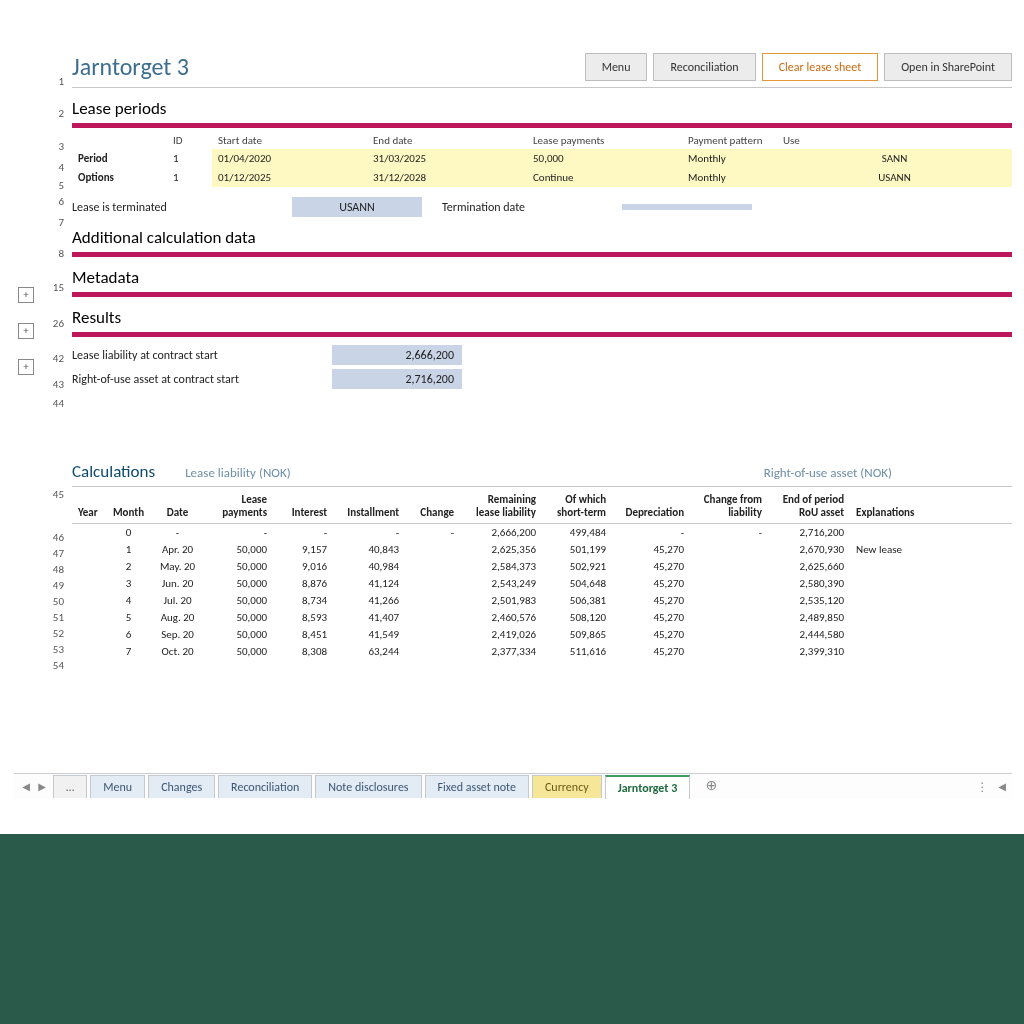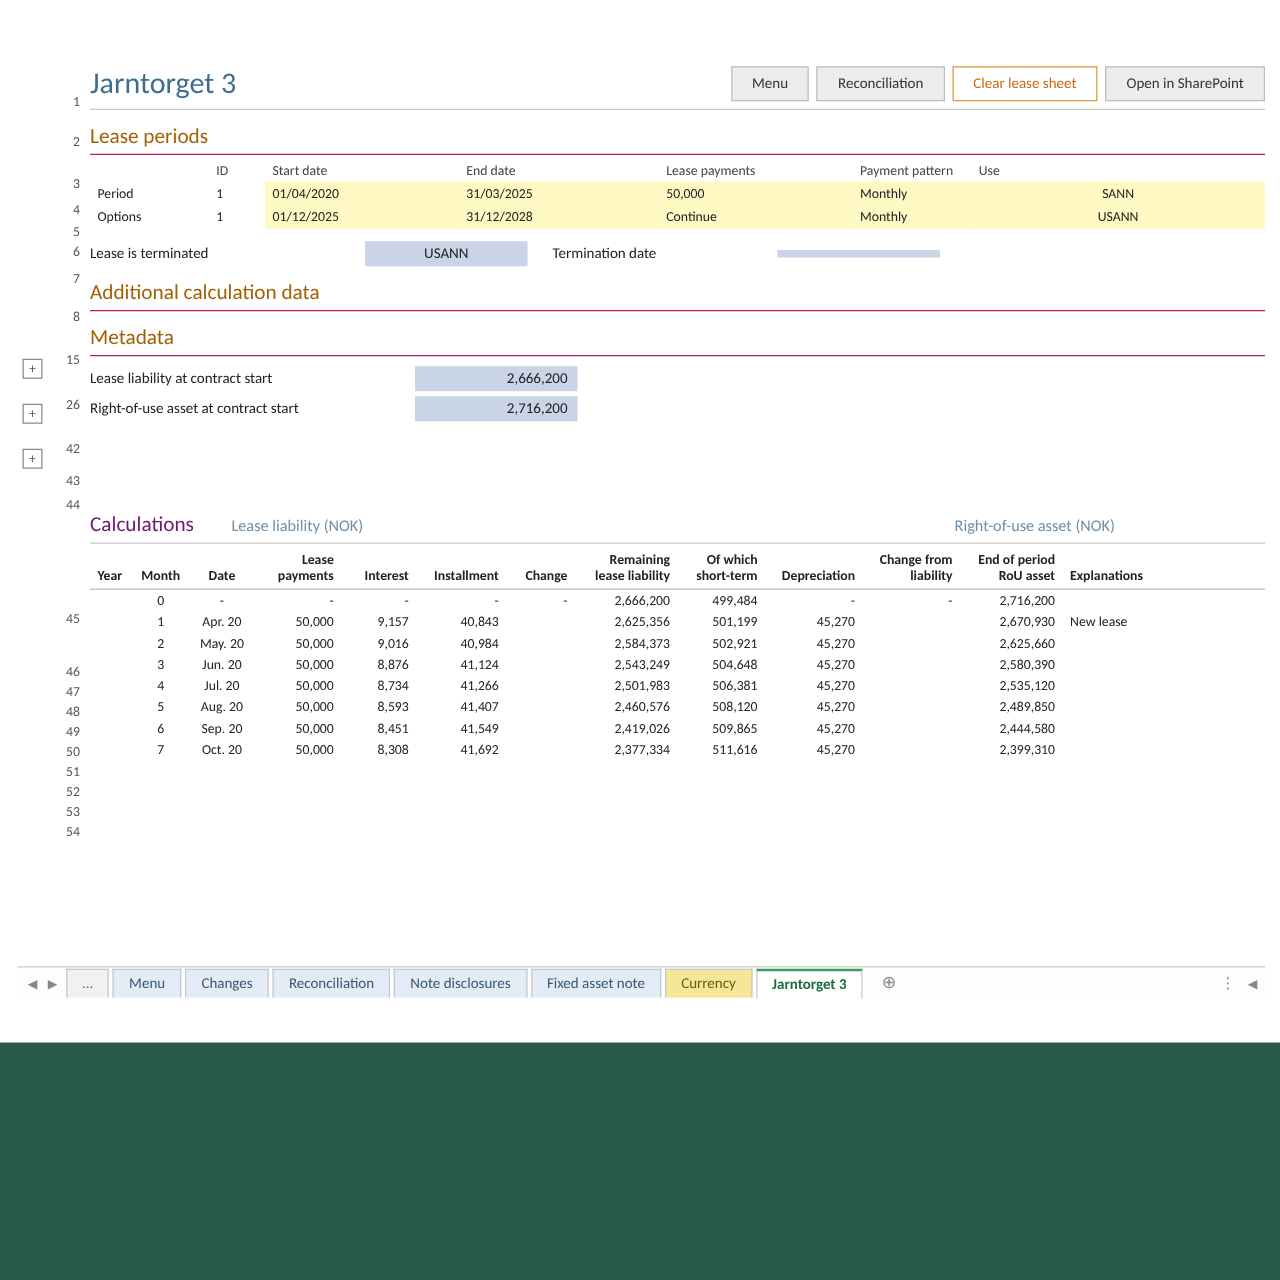--- a/index.html
+++ b/index.html
@@ -7,36 +7,36 @@
   .app { width:1024px; height:1024px; position:relative; overflow:hidden; background:#fff; }
   .outline { position:absolute; top:28px; left:14px; bottom:215px; width:26px; }
   .outline .plus { width:16px; height:16px; border:1px solid #888; background:#fff; color:#555; font-size:11px; line-height:14px; text-align:center; position:absolute; left:4px; cursor:pointer; }
   .rownums { position:absolute; top:58px; left:44px; width:24px; font-size:11px; color:#555; }
   .rownums div { height:19px; text-align:right; padding-right:4px; }
   .sheet { position:absolute; left:72px; right:12px; top:52px; }
   .hdrbar { display:flex; align-items:center; border-bottom:1px solid #c7c7c7; padding-bottom:6px; }
   .title { font-size:24px; color:#3d6e8f; font-weight:400; margin-right:auto; }
   .btn { border:1px solid #bdbdbd; background:#ececec; padding:6px 16px; margin-left:6px; font-size:12px; color:#333; cursor:pointer; }
   .btn.orange { border-color:#e4973a; color:#c96a10; background:#fff; }
-  .section { font-size:17px; color:#a16207; padding:8px 0 4px 0; border-bottom:1px solid #be185d; margin-top:2px; }
+  .section { font-size:17px; color:#000000; padding:8px 0 4px 0; border-bottom:5px solid #be185d; margin-top:2px; }
   .periods { margin-top:4px; font-size:11px; }
   .periods table { border-collapse:collapse; width:100%; }
   .periods th { text-align:left; font-weight:400; color:#444; padding:2px 6px; }
   .periods td { padding:3px 6px; }
   .blue { background:#fef9c3; }
-  .rowlbl { font-weight:400; }
+  .rowlbl { font-weight:700; }
   .lease-term { display:flex; align-items:center; margin-top:10px; font-size:12px; }
   .lease-term .cell { display:inline-block; width:130px; text-align:center; background:#c9d4e7; padding:3px 0; margin:0 20px; }
   .results { margin-top:6px; }
   .results .row { display:flex; align-items:center; font-size:12px; padding:2px 0; }
   .results .lbl { width:260px; }
   .results .val { width:130px; text-align:right; background:#c9d4e7; padding:3px 8px; }
   .calc-sec { margin-top:70px; }
   .calc-hdr { display:flex; align-items:baseline; border-bottom:1px solid #c7c7c7; padding-bottom:4px; }
-  .calc-hdr .t1 { font-size:17px; color:#701a75; margin-right:30px; }
+  .calc-hdr .t1 { font-size:17px; color:#0c4a6e; margin-right:30px; }
   .calc-hdr .t2 { font-size:13px; color:#6d8fa9; }
   .calc-hdr .t3 { font-size:13px; color:#6d8fa9; margin-left:auto; margin-right:120px; }
   table.calc { border-collapse:collapse; width:100%; font-size:11px; margin-top:2px; }
   table.calc th { font-weight:700; text-align:right; padding:4px 6px; border-bottom:1px solid #c7c7c7; vertical-align:bottom; color:#222; }
   table.calc th.left { text-align:left; }
   table.calc th.ctr { text-align:center; }
   table.calc td { padding:2px 6px; text-align:right; border-bottom:0; }
   table.calc td.ctr { text-align:center; }
   table.calc td.left { text-align:left; }
   .tabbar { position:absolute; left:14px; right:12px; bottom:225px; height:26px; display:flex; align-items:center; border-top:1px solid #ccc; background:#fdfdfd; padding-left:4px; }
@@ -128,20 +128,21 @@
   </div>
   <div class="lease-term">
     <span style="width:200px;">Lease is terminated</span>
     <span class="cell">USANN</span>
     <span style="width:160px;">Termination date</span>
     <span class="cell"></span>
   </div>
 
   <div class="section">Additional calculation data</div>
   <div class="section">Metadata</div>
+  <div class="section">Results</div>
 
   <div class="results">
     <div class="row">
       <span class="lbl">Lease liability at contract start</span>
       <span class="val">2,666,200</span>
     </div>
     <div class="row">
       <span class="lbl">Right-of-use asset at contract start</span>
       <span class="val">2,716,200</span>
     </div>
@@ -276,21 +277,21 @@
               <td></td>
               <td>2,444,580</td>
               <td class="left"></td>
             </tr>
             <tr>
               <td class="left"></td>
               <td class="ctr">7</td>
               <td class="ctr">Oct. 20</td>
               <td>50,000</td>
               <td>8,308</td>
-              <td>41,692</td>
+              <td>63,244</td>
               <td></td>
               <td>2,377,334</td>
               <td>511,616</td>
               <td>45,270</td>
               <td></td>
               <td>2,399,310</td>
               <td class="left"></td>
             </tr>
           </tbody>
     </table>

